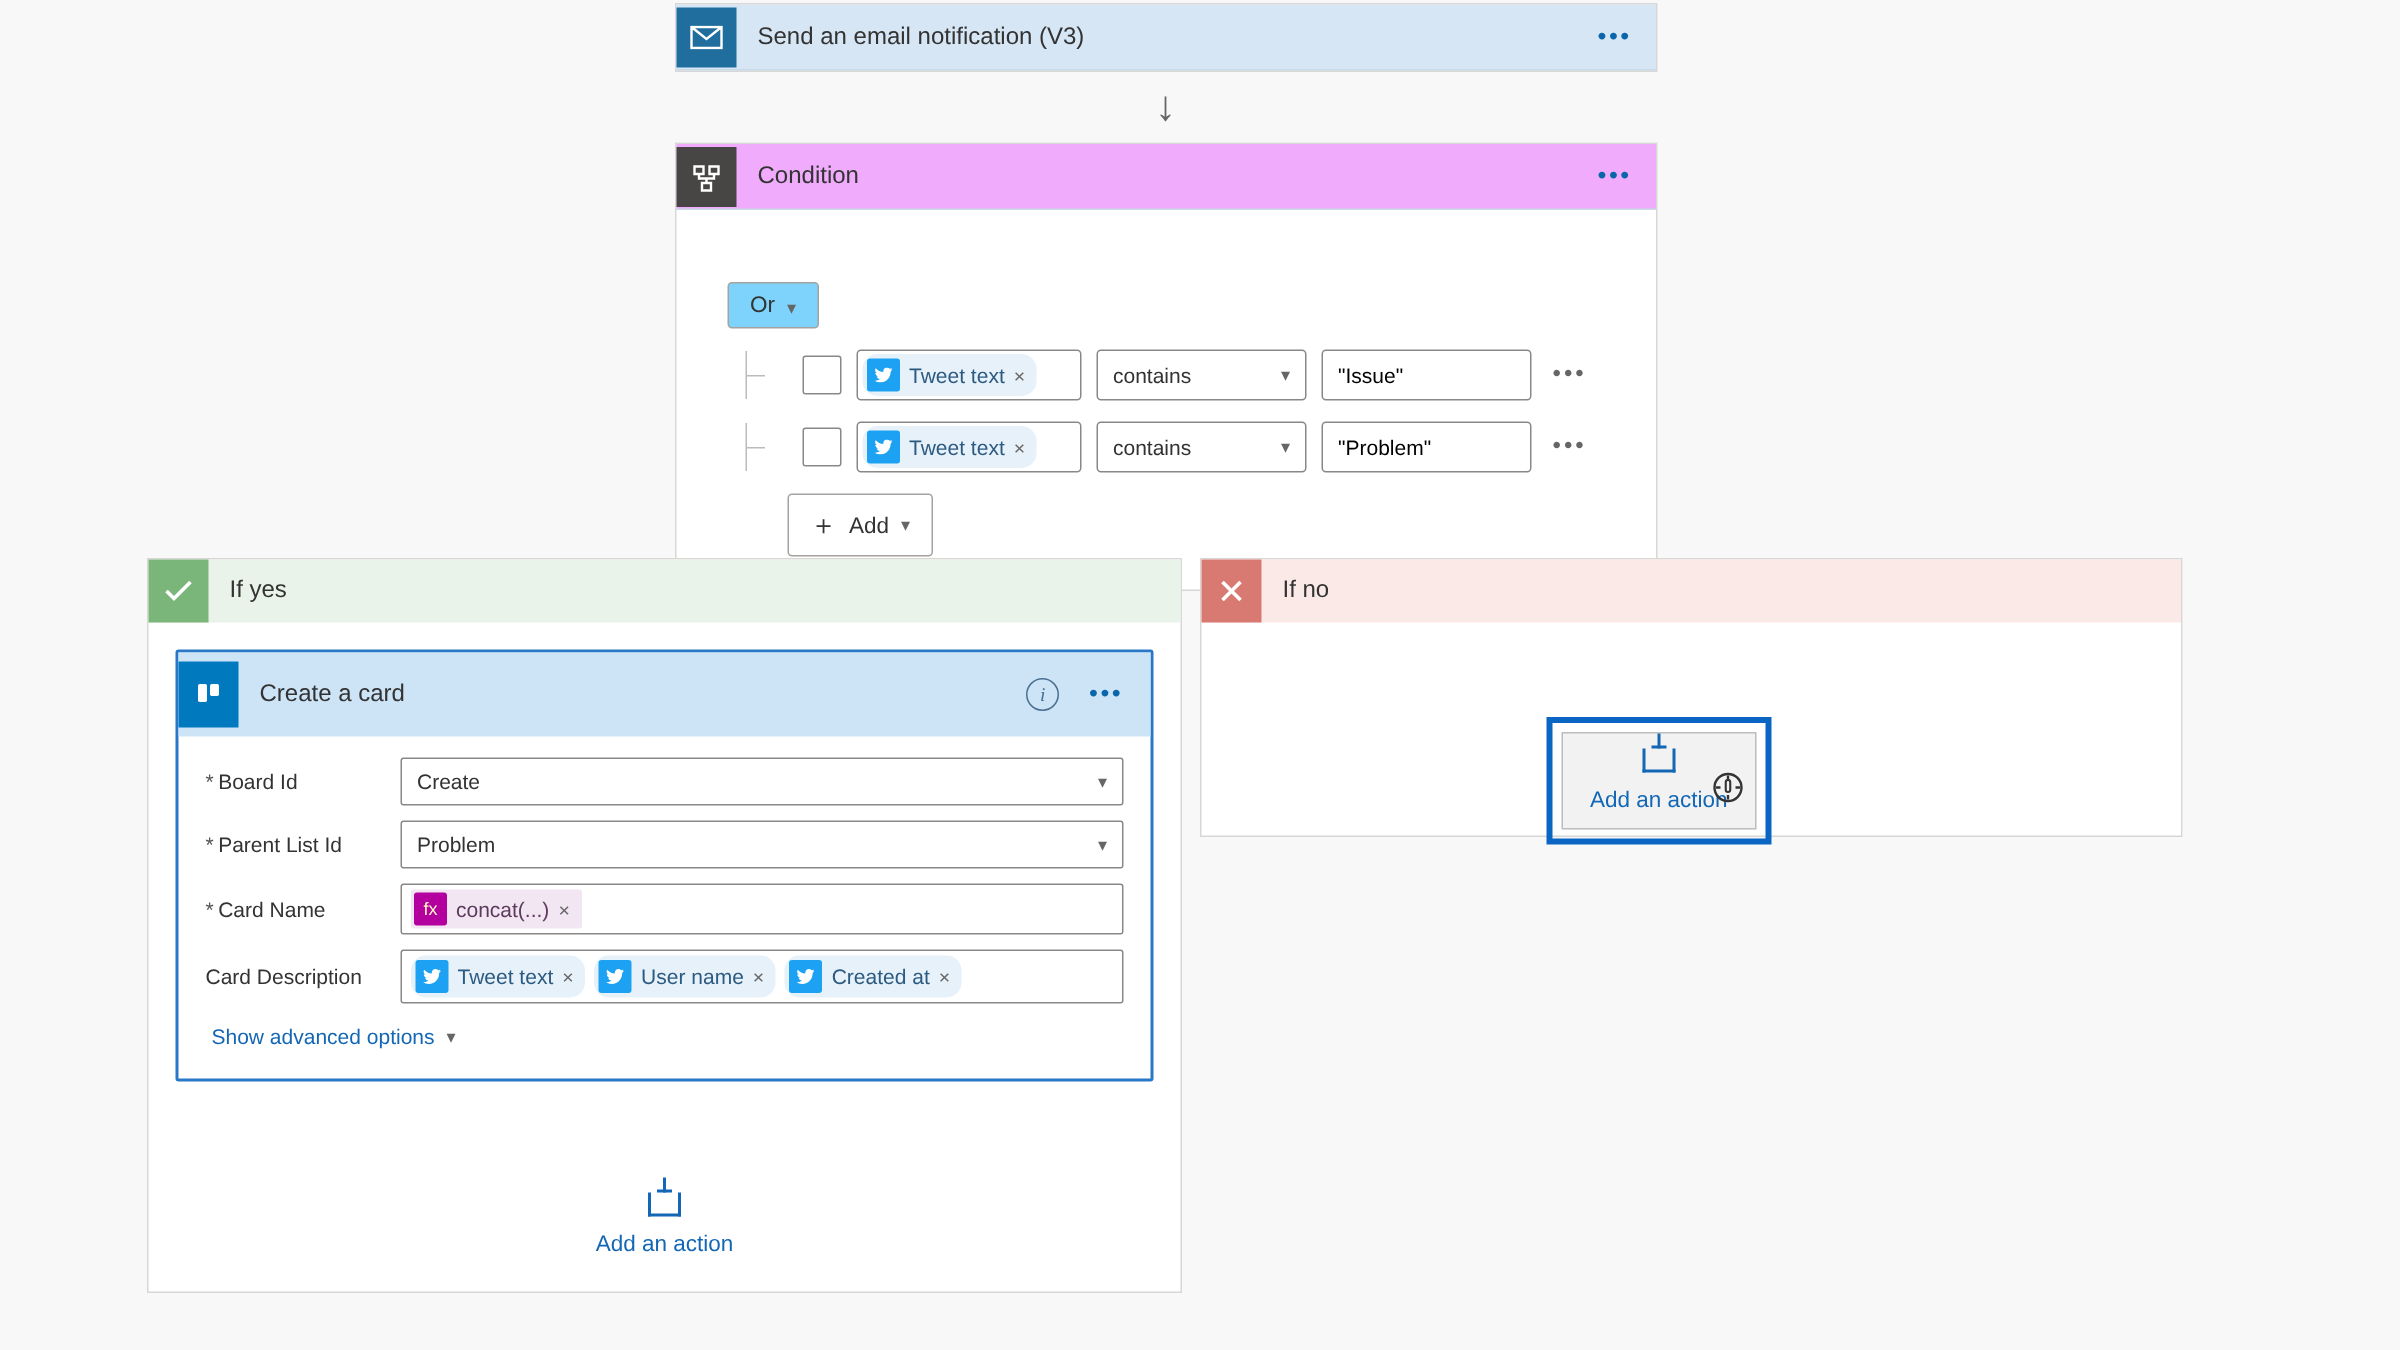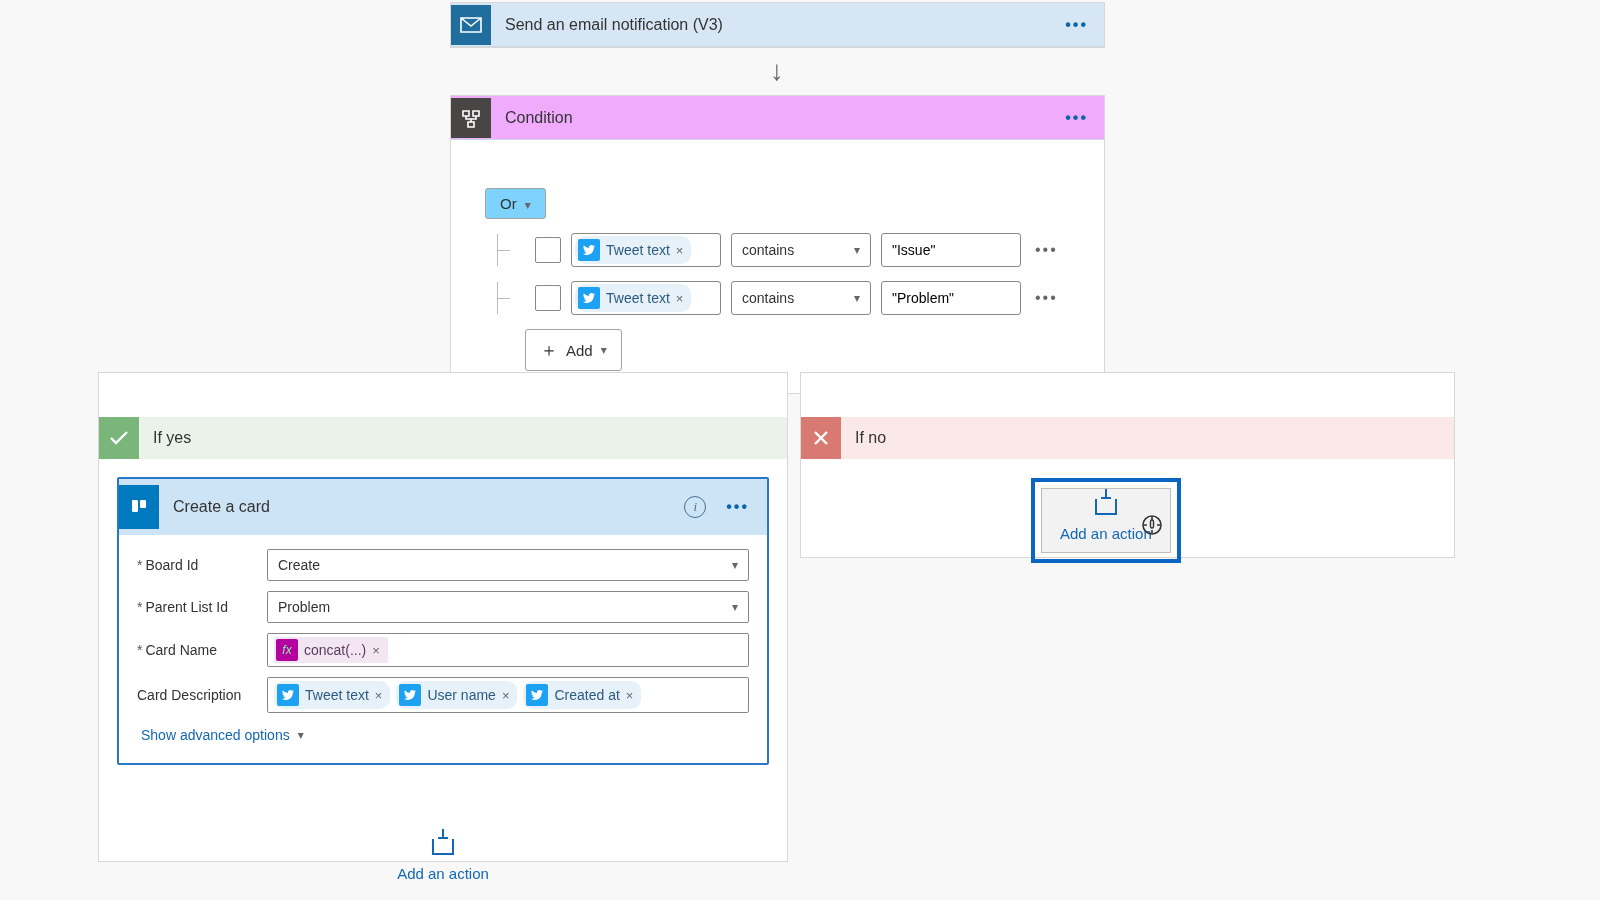--- a/index.html
+++ b/index.html
@@ -26,41 +26,41 @@
   .token { background:#e6f1fa; border-radius:10px; display:inline-flex; align-items:center; padding:3px 8px 3px 3px; font-size:14px; color:#2c5a80;}
   .tw-ic { width:22px; height:22px; background:#1da1f2; display:inline-flex; align-items:center; justify-content:center; margin-right:6px; border-radius:2px;}
   .tw-ic svg{fill:#fff;}
   .xbtn { margin-left:6px; color:#666; cursor:pointer; font-size:13px;}
   .sel { border:1px solid #8a8886; border-radius:3px; height:34px; width:140px; display:flex; align-items:center; padding:0 10px; font-size:14px; justify-content:space-between; background:#fff;}
   .txt { border:1px solid #8a8886; border-radius:3px; height:34px; width:140px; padding:0 10px; font-size:14px; background:#fff;}
   .row-menu { color:#666; letter-spacing:2px; cursor:pointer; padding:0 4px;}
   .add-btn { border:1px solid #a5a2a0; border-radius:3px; padding:8px 14px; font-size:15px; background:#fff; display:inline-flex; align-items:center; gap:8px; margin-top:14px; margin-left:40px; cursor:pointer;}
 
   .branch { position:absolute; border:1px solid #d9d7d5; background:#fff; }
-  .bhead { display:flex; align-items:center; height:42px;margin-top:44px; }
+  .bhead { display:flex; align-items:center; height:42px; }
   .bhead .bic { width:40px; height:42px; display:flex; align-items:center; justify-content:center; color:#fff; margin-right:14px;}
   .yes .bhead { background:#e9f3e9; }
   .yes .bic { background:#7ab57a; }
   .no .bhead { background:#fbe9e8; }
   .no .bic { background:#d97a72; }
   .blabel { font-size:16px; }
 
   .inner-card { border:2px solid #2978c7; border-radius:2px; margin:18px; }
   .ihead { background:#cde4f7; display:flex; align-items:center; height:56px; padding-right:12px;}
   .trello-ic{ width:40px; height:44px; background:#0079bf; display:flex; align-items:center;justify-content:center;}
   .ihead .title{ margin-left:14px; }
   .info-ic{ margin-left:auto; width:22px; height:22px; border:1.5px solid #4b6f90; border-radius:50%; color:#4b6f90; display:flex; align-items:center; justify-content:center; font-size:13px; font-style:italic; font-family:Georgia,serif;}
   .ibody{ padding:14px 18px 10px 18px;}
   .frow{ display:flex; align-items:center; margin-bottom:10px; }
   .flab{ width:130px; font-size:14px; }
   .req::before{content:"*"; color:#555; margin-right:3px;}
   .fsel{ flex:1; border:1px solid #8a8886; border-radius:2px; height:32px; display:flex; align-items:center; padding:0 10px; font-size:14px; justify-content:space-between; background:#fff;}
   .fwrap{ flex:1; border:1px solid #8a8886; border-radius:2px; min-height:34px; display:flex; align-items:center; padding:3px 6px; gap:6px; background:#fff; flex-wrap:wrap;}
   .fx-token{ background:#f2e6f2; display:inline-flex; align-items:center; border-radius:2px; padding:2px 8px 2px 2px; font-size:14px; color:#5c3a5c;}
-  .fx-ic{ width:22px; height:22px; background:#b4009e; color:#86efac; font-style:italic; font-size:12px; display:inline-flex; align-items:center; justify-content:center; margin-right:6px; border-radius:2px;}
+  .fx-ic{ width:22px; height:22px; background:#b4009e; color:#fef9c3; font-size:12px; display:inline-flex; align-items:center; justify-content:center; margin-right:6px; border-radius:2px;}
   .adv{ color:#1367b5; font-size:14px; padding:4px 0 10px 4px; display:inline-flex; align-items:center; gap:8px; cursor:pointer;}
 
   .add-action{ display:flex; align-items:center; justify-content:center; gap:10px; color:#1367b5; font-size:15px; padding:14px 0 22px 0;flex-direction:column;}
   .aa-ic{ width:22px; height:16px; border:2px solid #1367b5; border-top:none; position:relative;}
   .aa-ic::before{content:""; position:absolute; left:50%; top:-10px; width:2px; height:10px; background:#1367b5; transform:translateX(-50%);}
   .aa-ic::after{content:""; position:absolute; left:50%; top:-2px; width:10px; height:2px; background:#1367b5; transform:translateX(-50%);}
 
   .add-action.framed{ border:1px solid #bdbdbd; background:#f2f2f2; padding:10px 16px; cursor:pointer;}
   .focus-ring{ border:4px solid #0b66c3; padding:6px; display:inline-block; position:absolute; }
 

